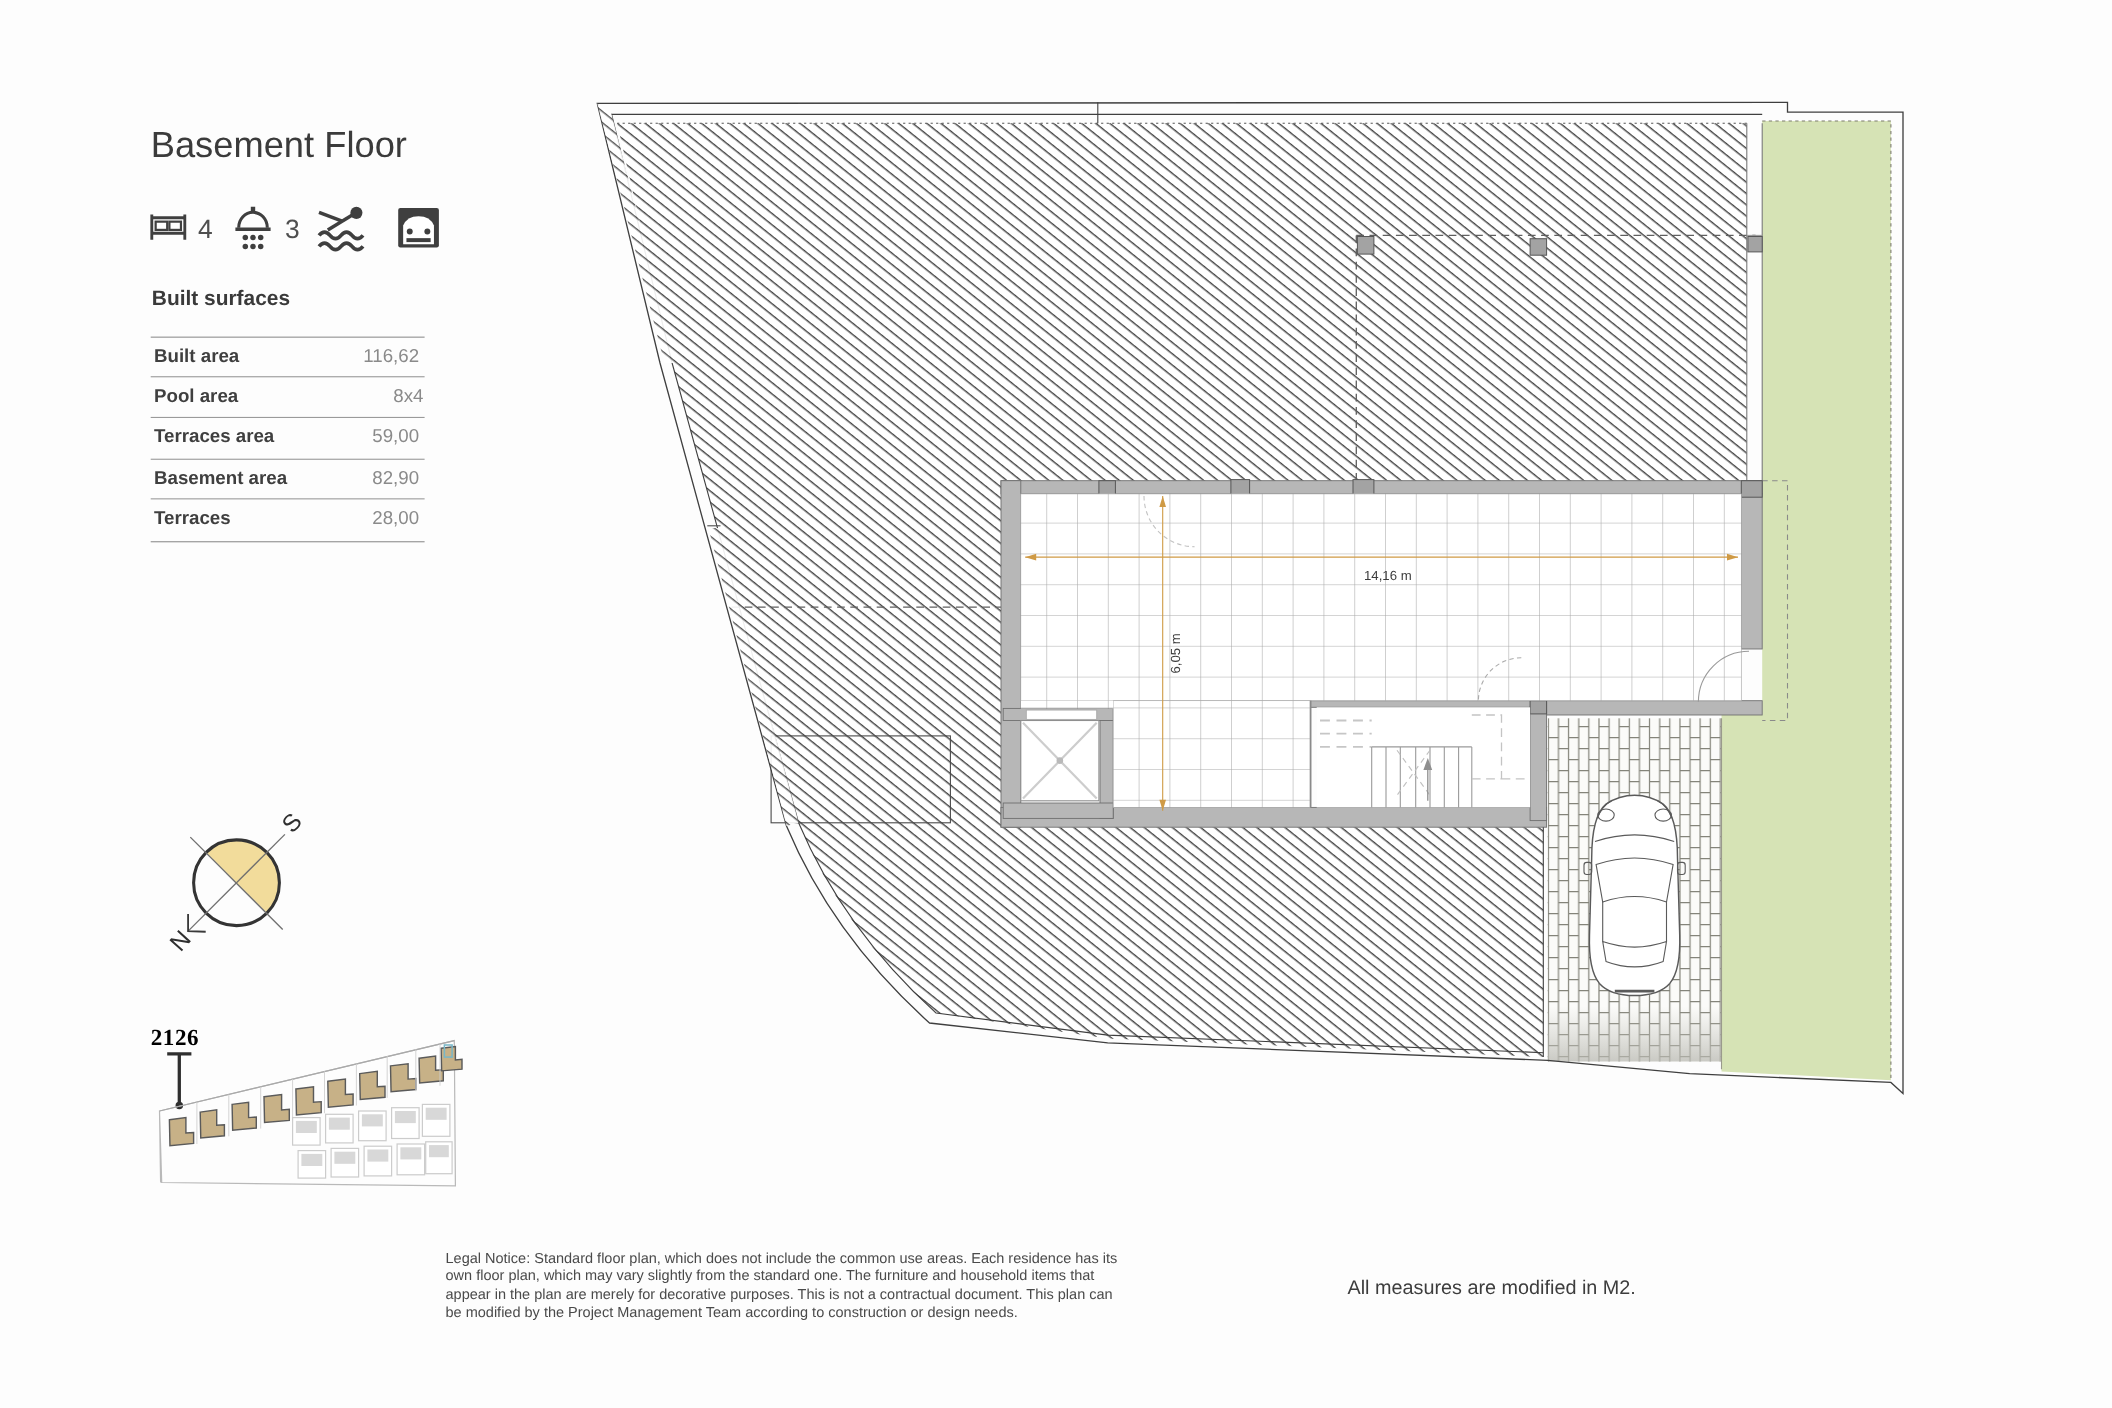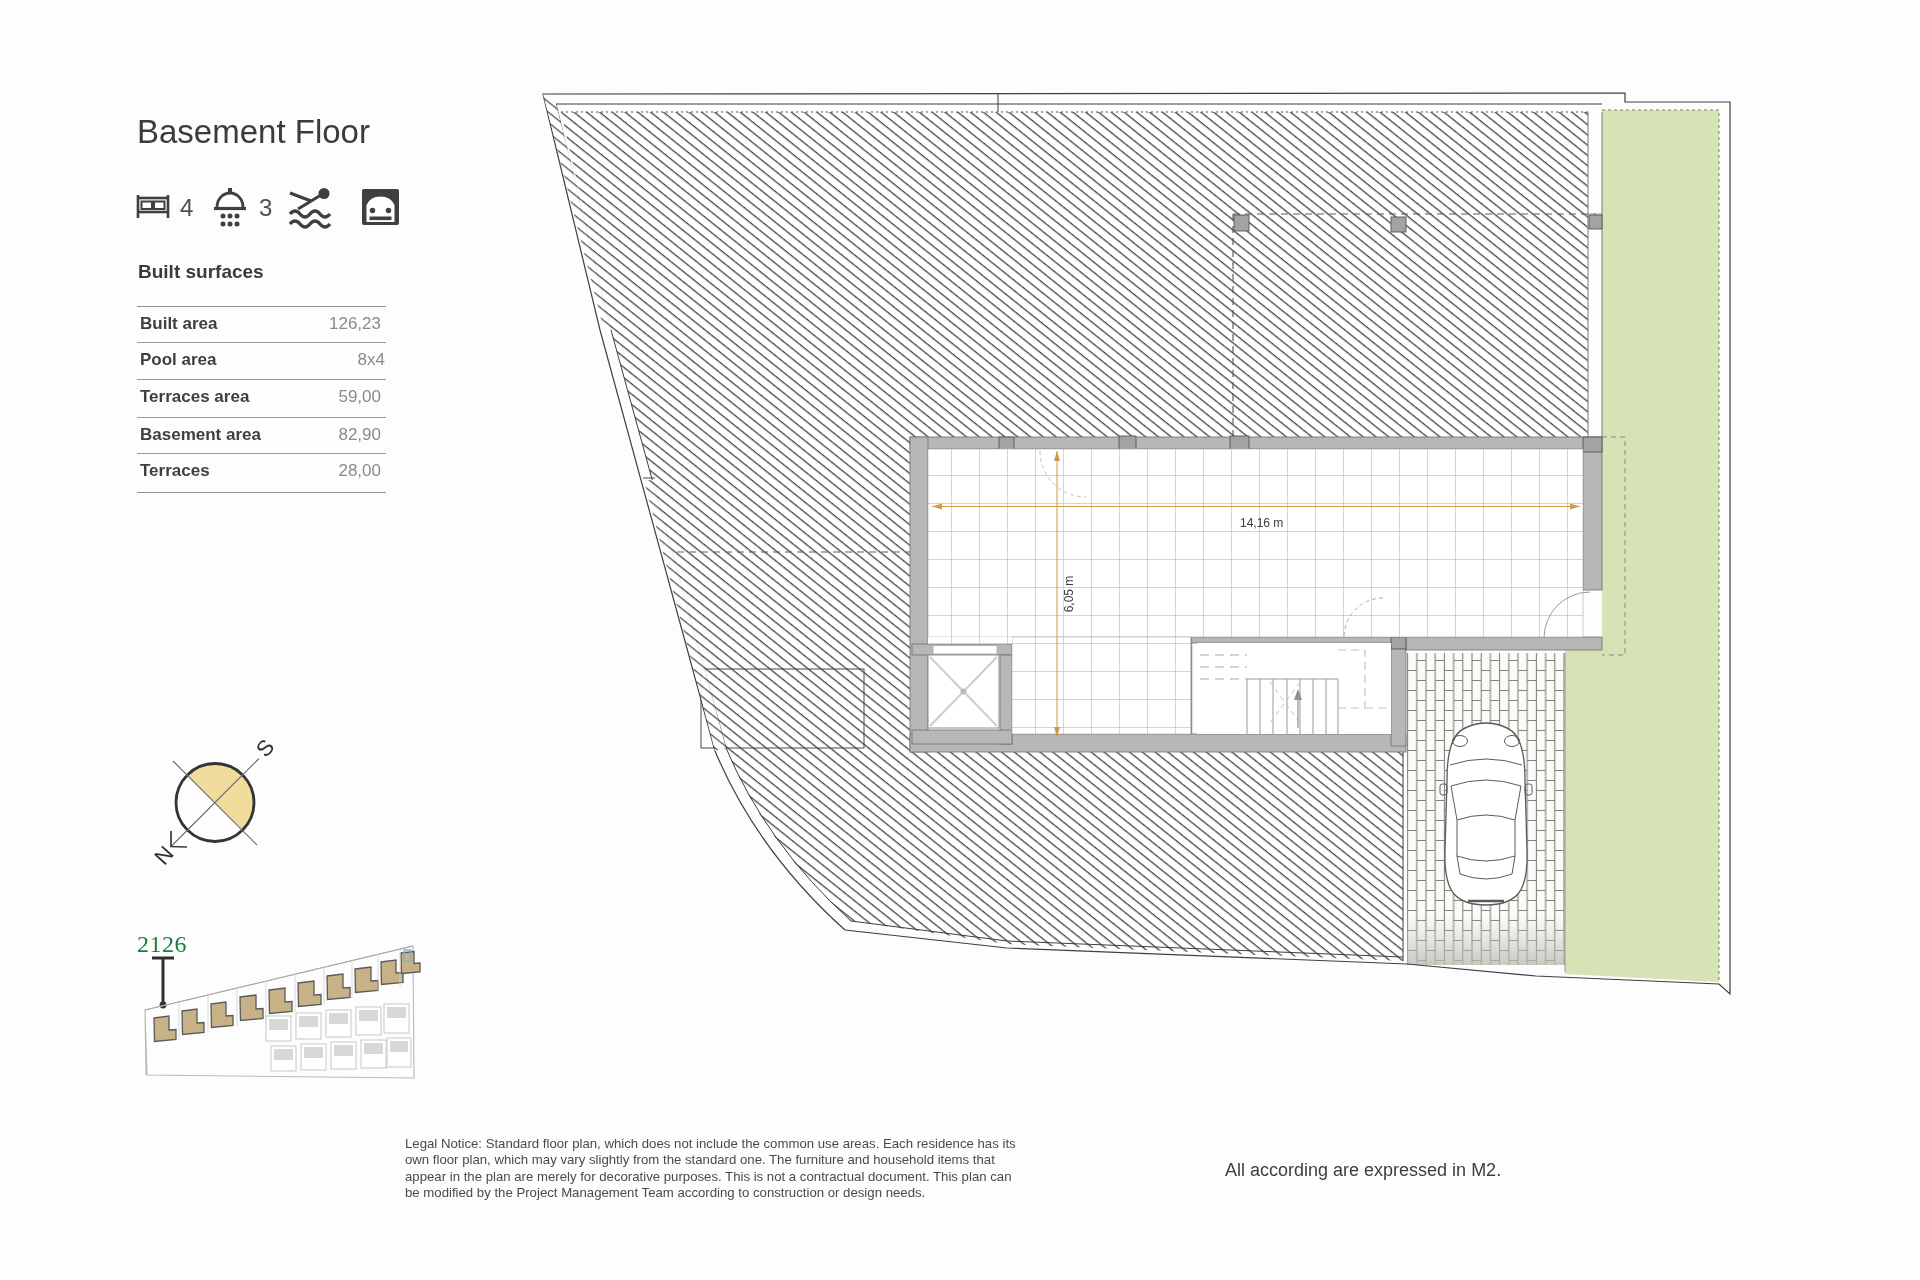--- a/index.html
+++ b/index.html
@@ -185,42 +185,42 @@
 <div class="abs" style="left:138px;top:261px;font-size:19px;font-weight:bold;color:#3a3a3a;">Built surfaces</div>
 
 <div class="abs" style="left:137px;top:306px;width:249px;font-size:17px;">
   <div style="position:absolute;left:0;top:0;width:249px;border-top:1.4px solid #8f8f8f;"></div>
   <div style="position:absolute;left:0;top:36px;width:249px;border-top:1.2px solid #9a9a9a;"></div>
   <div style="position:absolute;left:0;top:73px;width:249px;border-top:1.2px solid #9a9a9a;"></div>
   <div style="position:absolute;left:0;top:111px;width:249px;border-top:1.2px solid #9a9a9a;"></div>
   <div style="position:absolute;left:0;top:147px;width:249px;border-top:1.2px solid #9a9a9a;"></div>
   <div style="position:absolute;left:0;top:186px;width:249px;border-top:1.4px solid #8f8f8f;"></div>
   <div style="position:absolute;left:3px;top:8px;font-weight:bold;color:#3f3f3f;">Built area</div>
-  <div style="position:absolute;right:5px;top:8px;color:#8a8a8a;">126,23</div>
+  <div style="position:absolute;right:5px;top:8px;color:#8a8a8a;">116,62</div>
   <div style="position:absolute;left:3px;top:44px;font-weight:bold;color:#3f3f3f;">Pool area</div>
   <div style="position:absolute;right:1px;top:44px;color:#8a8a8a;">8x4</div>
   <div style="position:absolute;left:3px;top:81px;font-weight:bold;color:#3f3f3f;">Terraces area</div>
   <div style="position:absolute;right:5px;top:81px;color:#8a8a8a;">59,00</div>
   <div style="position:absolute;left:3px;top:119px;font-weight:bold;color:#3f3f3f;">Basement area</div>
   <div style="position:absolute;right:5px;top:119px;color:#8a8a8a;">82,90</div>
   <div style="position:absolute;left:3px;top:155px;font-weight:bold;color:#3f3f3f;">Terraces</div>
   <div style="position:absolute;right:5px;top:155px;color:#8a8a8a;">28,00</div>
 </div>
 
 <svg class="abs" style="left:140px;top:735px" width="145" height="140" viewBox="0 0 145 140">
   <path d="M47.4,39.9 A39,39 0 0 1 102.6,95.1 Z" fill="#f2dc9b" stroke="none"></path>
   <circle cx="75" cy="67.5" r="39" fill="none" stroke="#343434" stroke-width="2.8"></circle>
   <path d="M119,23.5 L31,111.5" stroke="#6f6f6f" stroke-width="1.2" fill="none"></path>
   <path d="M33,26 L117,110" stroke="#6f6f6f" stroke-width="1.2" fill="none"></path>
   <path d="M31,96 L31,111.5 L47,112" stroke="#3a3a3a" stroke-width="1.7" fill="none"></path>
   <text x="17" y="129" font-size="22" fill="#2f2f2f" transform="rotate(-48 23 122)" font-family="Liberation Sans">N</text>
   <text x="119" y="22" font-size="22" fill="#2f2f2f" transform="rotate(-48 124 15)" font-family="Liberation Sans">S</text>
 </svg>
 
-<div class="abs" style="left:137px;top:931px;font-size:24px;font-weight:normal;color:#15803d;font-family:'Liberation Serif',serif;letter-spacing:0.5px;">2126</div>
+<div class="abs" style="left:137px;top:931px;font-size:21px;font-weight:bold;color:#000000;font-family:'Liberation Serif',serif;letter-spacing:0.5px;">2126</div>
 <svg class="abs" style="left:135px;top:940px" width="300" height="150" viewBox="0 0 300 150">
 
   <path d="M17,18 L39,18 M28,18 L28,63" stroke="#2f2f2f" stroke-width="3" fill="none"></path>
   <circle cx="28" cy="65" r="3.4" fill="#2f2f2f"></circle>
 
   <path d="M10,70 L278,6 L279,138 L12,135 Z M10,70 L11,135" fill="none" stroke="#b9b9b9" stroke-width="1.1"></path>
   <path d="M10,70 L278,6" fill="none" stroke="#a9a9a9" stroke-width="1.1"></path>
 
   <g fill="#c7b187" stroke="#5a5a5a" stroke-width="1.3">
     <path d="M19,78 l15,-2 l0,14 l7,-0.5 l0,10 l-21.5,2 z"></path>
@@ -266,13 +266,13 @@
   <rect x="269" y="10" width="7" height="11" fill="none" stroke="#7ab7c7" stroke-width="1.4"></rect>
 </svg>
 
 <div class="abs" style="left:405px;top:1136px;width:640px;font-size:13.2px;line-height:16.4px;color:#4a4a4a;white-space:nowrap;">
 Legal Notice: Standard floor plan, which does not include the common use areas. Each residence has its<br>
 own floor plan, which may vary slightly from the standard one. The furniture and household items that<br>
 appear in the plan are merely for decorative purposes. This is not a contractual document. This plan can<br>
 be modified by the Project Management Team according to construction or design needs.
 </div>
 
-<div class="abs" style="left:1225px;top:1160px;font-size:18px;color:#3d3d3d;">All according are expressed in M2.</div>
+<div class="abs" style="left:1225px;top:1160px;font-size:18px;color:#3d3d3d;">All measures are modified in M2.</div>
 
 </body></html>

